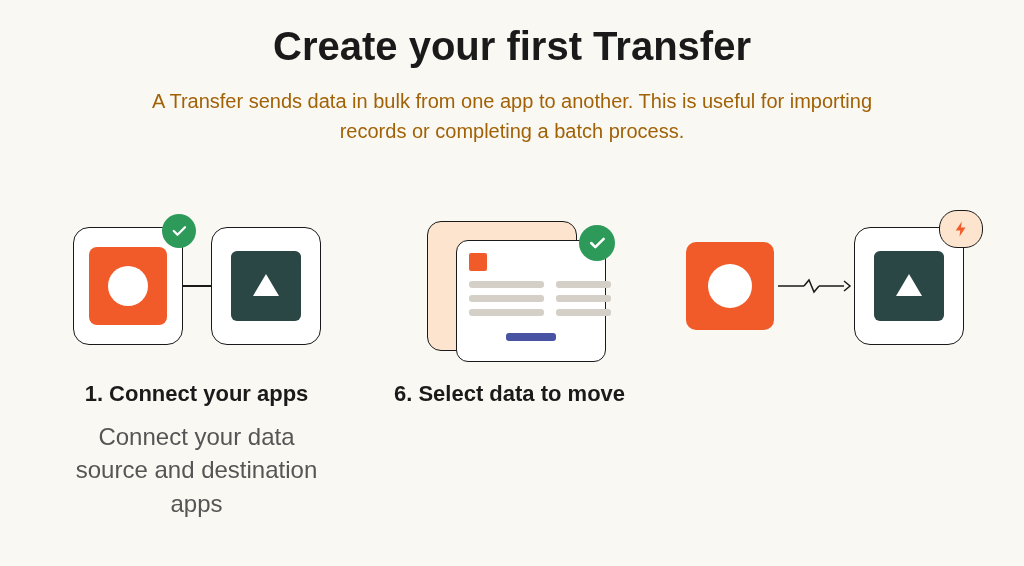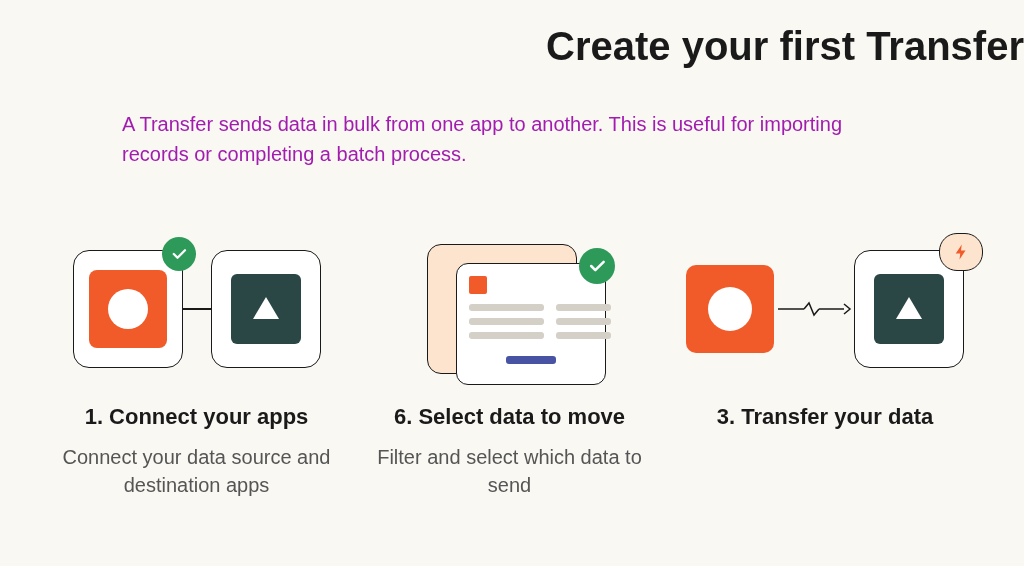--- a/index.html
+++ b/index.html
@@ -7,27 +7,27 @@
       font-family: -apple-system, BlinkMacSystemFont, 'Segoe UI', sans-serif;
       background: #faf8f3;
       width: 1024px;
       height: 566px;
       padding-top: 24px;
     }
     .page-title {
       font-size: 40px;
       font-weight: 700;
       color: #1a1a1a;
-      text-align: right;
-      margin-bottom: 40px;
+      text-align: center;
+      margin-bottom: 17px;
     }
     .page-subtitle {
       font-size: 20px;
-      color: #a21caf;
-      text-align: left;
+      color: #a16207;
+      text-align: center;
       max-width: 780px;
       margin: 0 auto 70px;
       line-height: 1.5;
     }
     .steps {
       display: flex;
       gap: 40px;
       padding: 0 60px;
     }
     .step {
@@ -46,21 +46,21 @@
     }
     .step-title {
       font-size: 22px;
       font-weight: 700;
       color: #1a1a1a;
       text-align: center;
       margin-bottom: 12px;
       line-height: 1.25;
     }
     .step-description {
-      font-size: 20px;
+      font-size: 24px;
       color: #555;
       text-align: center;
       line-height: 1.4;
     }
 
     
     .app-box {
       width: 110px;
       height: 118px;
       border: 1.5px solid #1a1a1a;
@@ -282,21 +282,20 @@
           <div class="doc-bar"></div>
           <div class="doc-check">
             <svg width="20" height="20" viewBox="0 0 24 24" fill="none">
                 <path d="M5 12l5 5L20 7" stroke="#fff" stroke-width="3" stroke-linecap="round" stroke-linejoin="round"></path>
               </svg>
           </div>
         </div>
       </div>
     </div>
     <h3 class="step-title">6. Select data to move</h3>
-    <p class="step-description">Filter and select which data to send</p>
   </div>
 
   <div class="step">
     <div class="step-illustration">
       <div class="step3-wrap">
         <div class="simple-orange">
           <div class="simple-orange-circle"></div>
         </div>
         <div class="arrow">
           <svg width="80" height="20" viewBox="0 0 80 20">
@@ -313,16 +312,15 @@
               </svg>
           </div>
           <div class="bolt-badge">
             <svg width="18" height="22" viewBox="0 0 24 24">
                 <path d="M13 2 L5 14 L11 14 L10 22 L18 10 L12 10 Z" fill="#f15b2a"></path>
               </svg>
           </div>
         </div>
       </div>
     </div>
-    <h3 class="step-title">3. Transfer your data</h3>
   </div>
 
 </div>
 
 </body></html>

